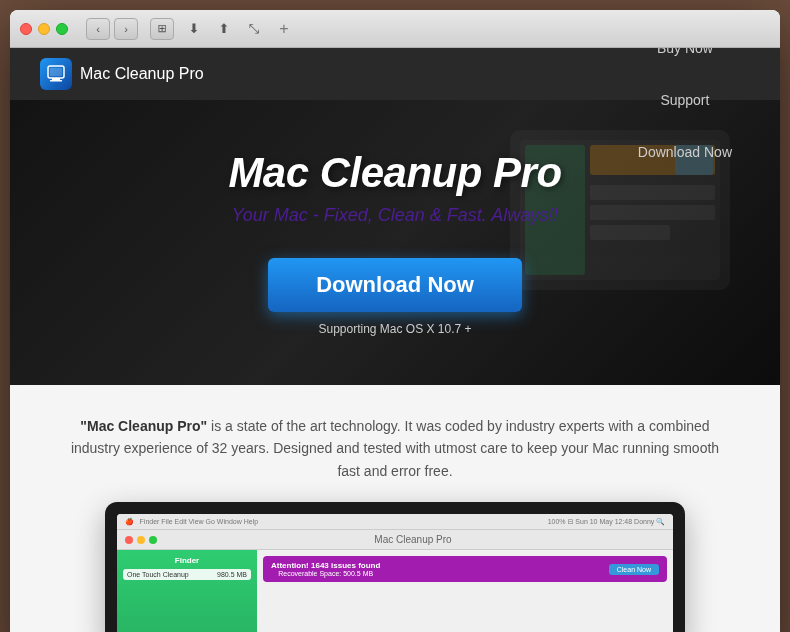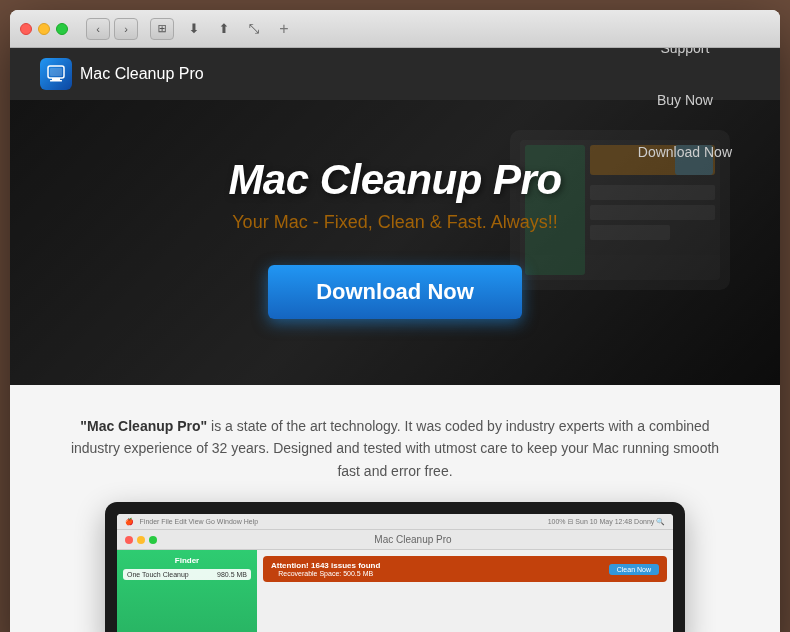--- a/index.html
+++ b/index.html
@@ -236,21 +236,22 @@
       font-weight: 800;
       color: #fff;
       font-style: italic;
       text-shadow: 2px 2px 6px rgba(0,0,0,0.5);
       margin-bottom: 8px;
       letter-spacing: -0.5px;
     }
 
     .hero-subtitle {
       font-size: 18px;
-      color: #a16207;
+      font-style: italic;
+      color: #4c1d95;
       margin-bottom: 32px;
       font-weight: 400;
     }
 
     .download-btn {
       background: linear-gradient(to bottom, #2196F3, #1565C0);
       color: #fff;
       border: none;
       padding: 14px 48px;
       font-size: 22px;
@@ -379,21 +380,21 @@
     .mac-item-value { font-size: 7px; color: #fff; }
     .mac-item-value.dark { color: #333; }
 
     .mac-main {
       flex: 1;
       padding: 6px;
       background: #f0f0f0;
     }
 
     .mac-alert {
-      background: #c2410c;
+      background: #a21caf;
       border-radius: 4px;
       padding: 5px 8px;
       display: flex;
       align-items: center;
       justify-content: space-between;
       margin-bottom: 6px;
     }
 
     .mac-alert-text { font-size: 8px; color: #fff; font-weight: 700; }
     .mac-clean-btn {
@@ -461,24 +462,24 @@
             <rect x="3" y="3" width="12" height="8" rx="1" fill="rgba(255,255,255,0.2)"></rect>
           </svg>
         </div>
         <span>Mac Cleanup Pro</span>
       </div>
       <div class="nav-menu">
         <div class="nav-item active">
           <span>Home</span>
         </div>
         <div class="nav-item">
-          <span>Support</span>
+          <span>Buy Now</span>
         </div>
         <div class="nav-item">
-          <span>Buy Now</span>
+          <span>Support</span>
         </div>
         <div class="nav-item">
           <span>Download Now</span>
         </div>
       </div>
     </nav>
 
     <section class="hero">
       <div class="hero-bg">
 
@@ -491,20 +492,21 @@
           <rect x="100" y="75" width="125" height="15" fill="rgba(255,255,255,0.1)" rx="2"></rect>
           <rect x="100" y="95" width="125" height="15" fill="rgba(255,255,255,0.1)" rx="2"></rect>
           <rect x="100" y="115" width="80" height="15" fill="rgba(255,255,255,0.1)" rx="2"></rect>
           <rect x="185" y="35" width="38" height="30" fill="rgba(52,152,219,0.6)" rx="3"></rect>
         </svg>
       </div>
       <div class="hero-content">
         <h1 class="hero-title">Mac Cleanup Pro</h1>
         <p class="hero-subtitle">Your Mac - Fixed, Clean &amp; Fast. Always!!</p>
         <button class="download-btn">Download Now</button>
+        <p class="hero-support">Supporting Mac OS X 10.7 +</p>
       </div>
     </section>
 
     <section class="why-section">
       <p class="why-desc">
         <strong>"Mac Cleanup Pro"</strong><span> is a state of the art technology. It was coded by industry experts with a combined industry experience of 32 years. Designed and tested with utmost care to keep your Mac running smooth fast and error free.</span>
       </p>
 
       <div class="mac-display">
         <div class="mac-screen">

